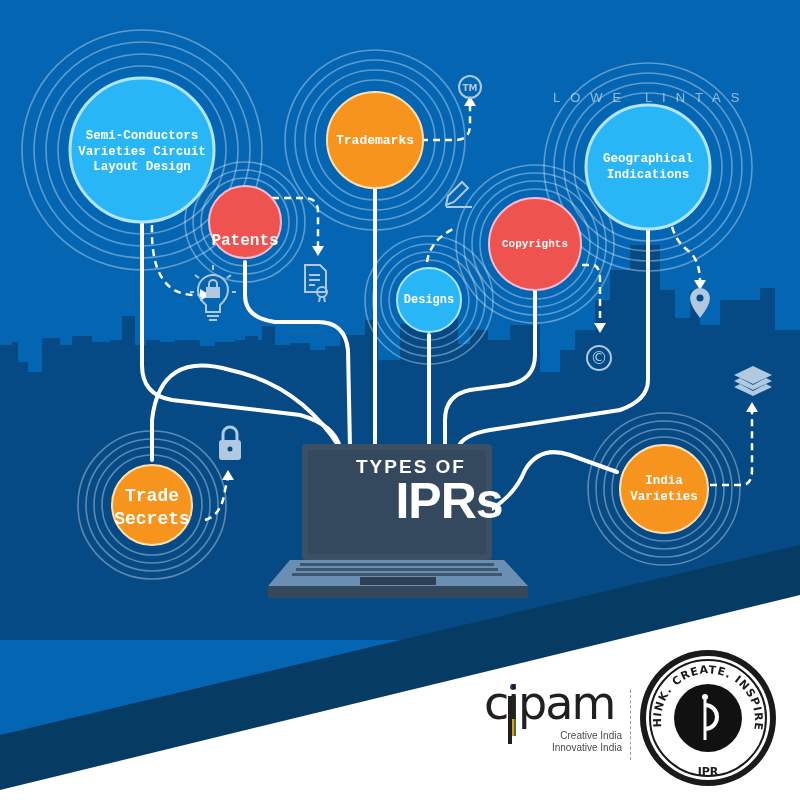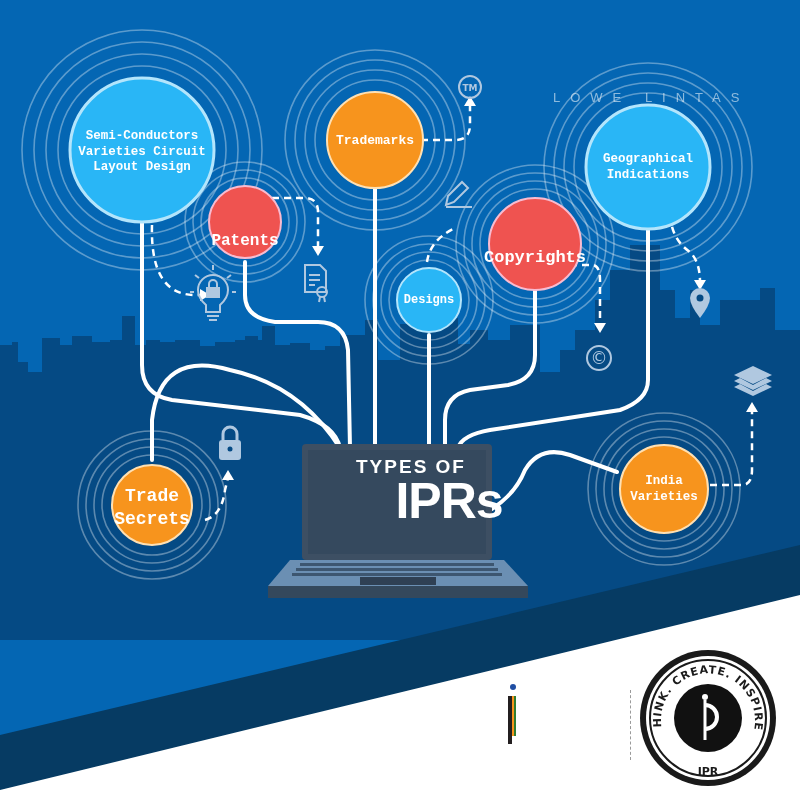--- a/index.html
+++ b/index.html
@@ -209,34 +209,39 @@
 </div>
 <div class="label" style="left:245px;top:222px;font-size:16px;margin-top:19px;">
   <div>Patents</div>
 </div>
 <div class="label" style="left:375px;top:141px;font-size:13px;">
   <div>Trademarks</div>
 </div>
 <div class="label" style="left:429px;top:300px;font-size:12px;">
   <div>Designs</div>
 </div>
-<div class="label" style="left:535px;top:245px;font-size:17px;margin-top:13px;">
+<div class="label" style="left:535px;top:245px;font-size:11px;">
   <div>Copyrights</div>
 </div>
 <div class="label" style="left:648px;top:168px;font-size:12.5px;">
   <div>Geographical</div>
   <div>Indications</div>
 </div>
 <div class="label" style="left:664px;top:490px;font-size:12.5px;">
   <div>India</div>
   <div>Varieties</div>
 </div>
 <div class="label" style="left:152px;top:507px;font-size:18px;">
   <div>Trade</div>
   <div>Secrets</div>
 </div>
 
 <div class="screen-title" style="top:456px;font-size:19px;letter-spacing:2px;margin-left:6px;">TYPES OF</div>
 <div class="screen-title" style="top:476px;font-size:50px;line-height:1;letter-spacing:-1px;margin-left:44px;">IPRs</div>
 
+<div class="cipam-logo">
+  <div class="cipam-word">cipam</div>
+  <div class="cipam-tag" style="top:50px;">Creative India</div>
+  <div class="cipam-tag" style="top:62px;">Innovative India</div>
+</div>
 <div class="cipam-divider"></div>
 
 </div>
 
 </body></html>

